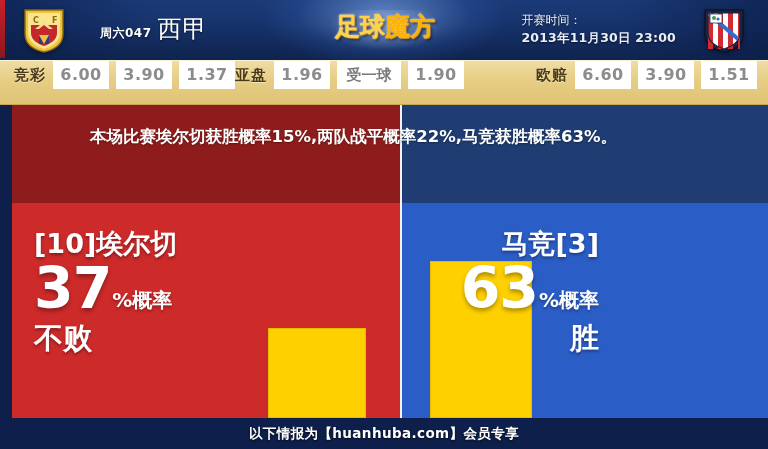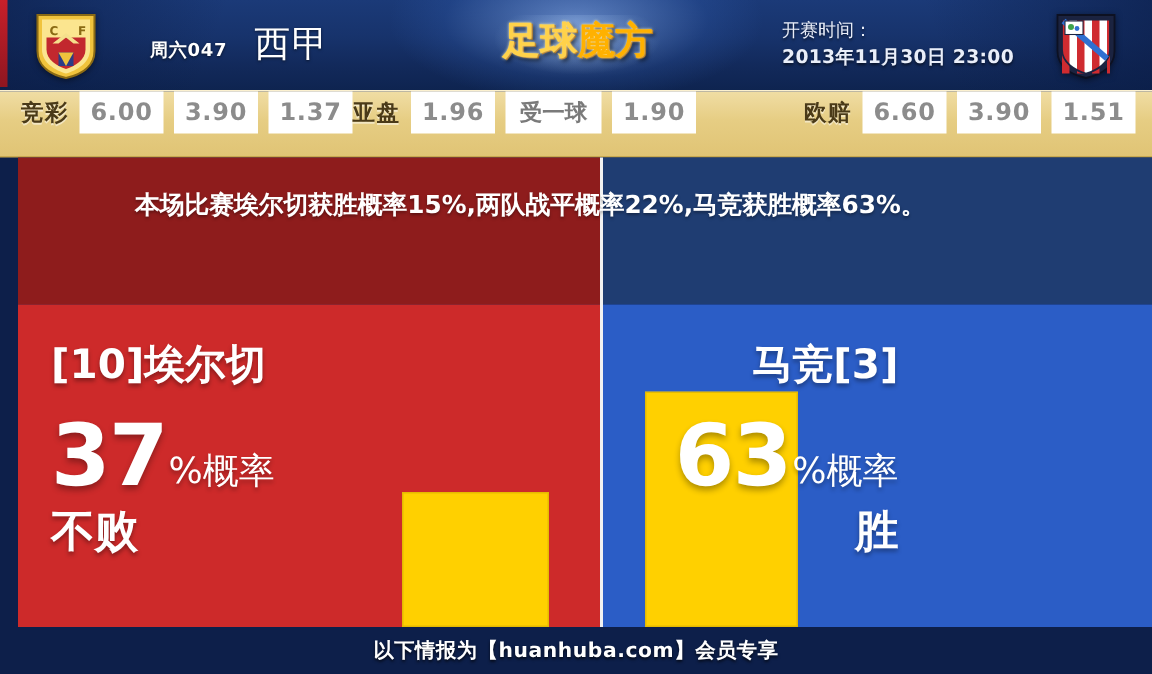--- a/index.html
+++ b/index.html
@@ -33,21 +33,21 @@
               background:linear-gradient(180deg,#c8202a,#8e1620); z-index:6;}
 
   .crest { position:absolute; top:7px; width:44px; height:46px; z-index:5; }
   .crest.left  { left:22px; }
   .crest.right { right:22px; }
   .crest svg { width:100%; height:100%; display:block;
                filter:drop-shadow(0 1px 2px rgba(0,0,0,.5)); }
 
   .match-label {
     position:absolute; left:100px; top:13px; z-index:5;
-    color:#fff; display:flex; align-items:baseline; gap:18px;
+    color:#fff; display:flex; align-items:baseline; gap:6px;
     text-shadow:0 1px 2px rgba(0,0,0,.6);
   }
   .match-round { font-size:12px; font-weight:bold; letter-spacing:.5px; }
   .match-league { font-size:24px; font-weight:normal; letter-spacing:1px; }
 
   .brand-logo {
     position:absolute; left:330px; top:10px; width:110px; height:40px; z-index:5;
     display:flex; align-items:flex-start; justify-content:center;
     font-size:25px; font-weight:bold; letter-spacing:0px;
     color:#ffd24a;
@@ -110,28 +110,28 @@
   }
 
   
   .team-block { position:absolute; z-index:5; color:#fff; }
   .team-block.lt { left:22px;  top:122px; text-align:left;  }
   .team-block.rt { right:22px; top:122px; text-align:right; }
   .team-name {
     font-size:27px; font-weight:bold; letter-spacing:0px; line-height:34px;
     text-shadow:0 2px 3px rgba(0,0,0,.35);
   }
-  .pct-row { display:flex; align-items:flex-end; line-height:1; margin-top:16px; }
+  .pct-row { display:flex; align-items:flex-end; line-height:1; margin-top:0; }
   .team-block.rt .pct-row { justify-content:flex-end; }
   .pct-num {
     font-size:57px; font-weight:bold; letter-spacing:-1px; line-height:54px;
     text-shadow:0 3px 4px rgba(0,0,0,.32);
   }
   .pct-suffix {
-    font-size:24px; font-weight:normal; padding-bottom:5px; margin-left:1px;
+    font-size:20px; font-weight:bold; padding-bottom:5px; margin-left:1px;
     text-shadow:0 2px 3px rgba(0,0,0,.32);
   }
   .team-verdict {
     font-size:29px; font-weight:bold; line-height:36px; margin-top:5px;
     text-shadow:0 2px 3px rgba(0,0,0,.35);
   }
 
   
   .bar { position:absolute; bottom:0; background:#ffd000; z-index:3;
          box-shadow:inset 0 0 0 1px rgba(0,0,0,.10); }

